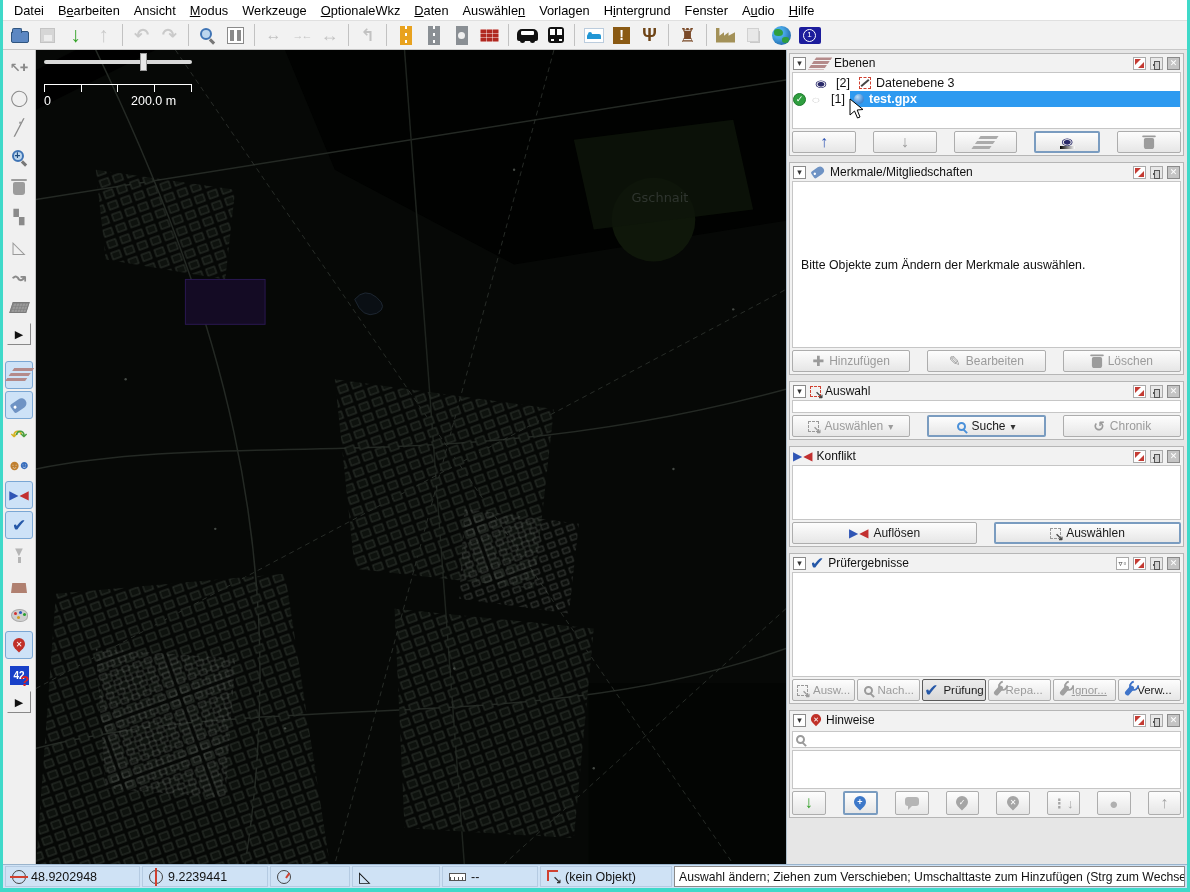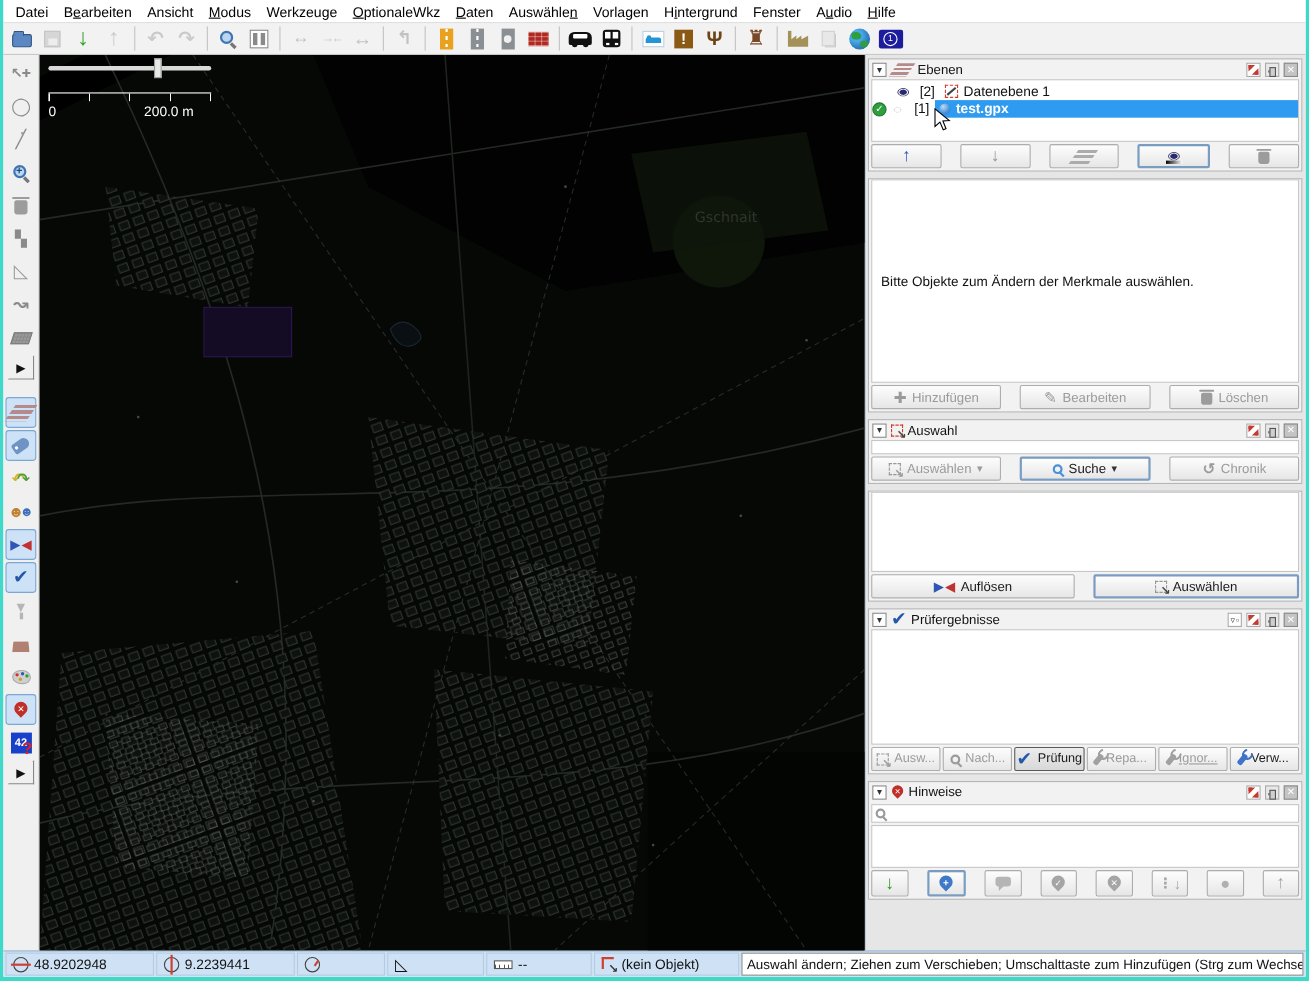--- a/index.html
+++ b/index.html
@@ -488,21 +488,21 @@
           <span class="ic" data-name="pin-icon"></span>
           <span class="ic" data-name="close-icon"></span>
         </div>
         <div class="layer-list" data-name="layer-list">
           <div class="layer-row" data-name="layer-row">
             <span class="lcol-status"></span>
             <span class="lcol-eye ic" data-name="eye-visible-icon"></span>
             <span class="lcol-index" data-name="layer-index">[2]</span>
             <span class="sel-wrap">
               <span class="ic" data-name="data-layer-icon"></span>
-              <span data-name="layer-label">Datenebene 1</span>
+              <span data-name="layer-label">Datenebene 3</span>
             </span>
           </div>
           <div class="layer-row" data-name="layer-row">
             <span class="lcol-status ic" data-name="active-layer-check-icon"></span>
             <span class="lcol-eye ic" data-name="eye-hidden-icon"></span>
             <span class="lcol-index" data-name="layer-index">[1]</span>
             <span class="sel-wrap selected">
               <span class="ic" data-name="gpx-layer-icon"></span>
               <span data-name="layer-label">test.gpx</span>
             </span>
@@ -521,20 +521,29 @@
           <div class="btn strong" data-name="layer-visibility-button">
               <span class="ic" data-name="visibility-eye-icon"></span>
             </div>
           <div class="btn disabled" data-name="layer-delete-button">
               <span class="ic" data-name="trash-icon"></span>
             </div>
         </div>
       </div>
 
       <div class="panel p-tags" data-name="tags-panel">
+        <div class="phead" data-name="tags-panel-header">
+          <span class="ic" data-name="collapse-icon"></span>
+          <span class="ic" data-name="tags-icon" style="transform:rotate(-35deg) scale(.8);"></span>
+          <span class="ptitle" data-name="tags-panel-title">Merkmale/Mitgliedschaften</span>
+          <span class="spacer"></span>
+          <span class="ic" data-name="detach-icon"></span>
+          <span class="ic" data-name="pin-icon"></span>
+          <span class="ic" data-name="close-icon"></span>
+        </div>
         <div class="pbody tags-msg">
           <span data-name="tags-empty-message">Bitte Objekte zum Ändern der Merkmale auswählen.</span>
         </div>
         <div class="pbuttons">
           <div class="btn disabled" data-name="tag-add-button">
             <span class="ic" data-name="plus-icon"></span>
             <span data-name="tag-add-label">Hinzufügen</span>
           </div>
           <div class="btn disabled" data-name="tag-edit-button">
             <span class="ic" data-name="edit-icon"></span>
@@ -570,20 +579,28 @@
             <span class="caret ic" data-name="chevron-down-icon"></span>
           </div>
           <div class="btn disabled" data-name="selection-history-button">
             <span class="ic" data-name="history-icon"></span>
             <span data-name="selection-history-label">Chronik</span>
           </div>
         </div>
       </div>
 
       <div class="panel p-conflict" data-name="conflict-panel">
+        <div class="phead" data-name="conflict-panel-header">
+          <span class="ic" data-name="conflict-icon"></span>
+          <span class="ptitle" data-name="conflict-panel-title">Konflikt</span>
+          <span class="spacer"></span>
+          <span class="ic" data-name="detach-icon"></span>
+          <span class="ic" data-name="pin-icon"></span>
+          <span class="ic" data-name="close-icon"></span>
+        </div>
         <div class="pbody" data-name="conflict-list"></div>
         <div class="pbuttons">
           <div class="btn" data-name="conflict-resolve-button">
             <span class="ic" data-name="conflict-icon"></span>
             <span data-name="conflict-resolve-label">Auflösen</span>
           </div>
           <div class="btn strong" data-name="conflict-select-button">
             <span class="ic" data-name="select-cursor-icon"></span>
             <span data-name="conflict-select-label">Auswählen</span>
           </div>

